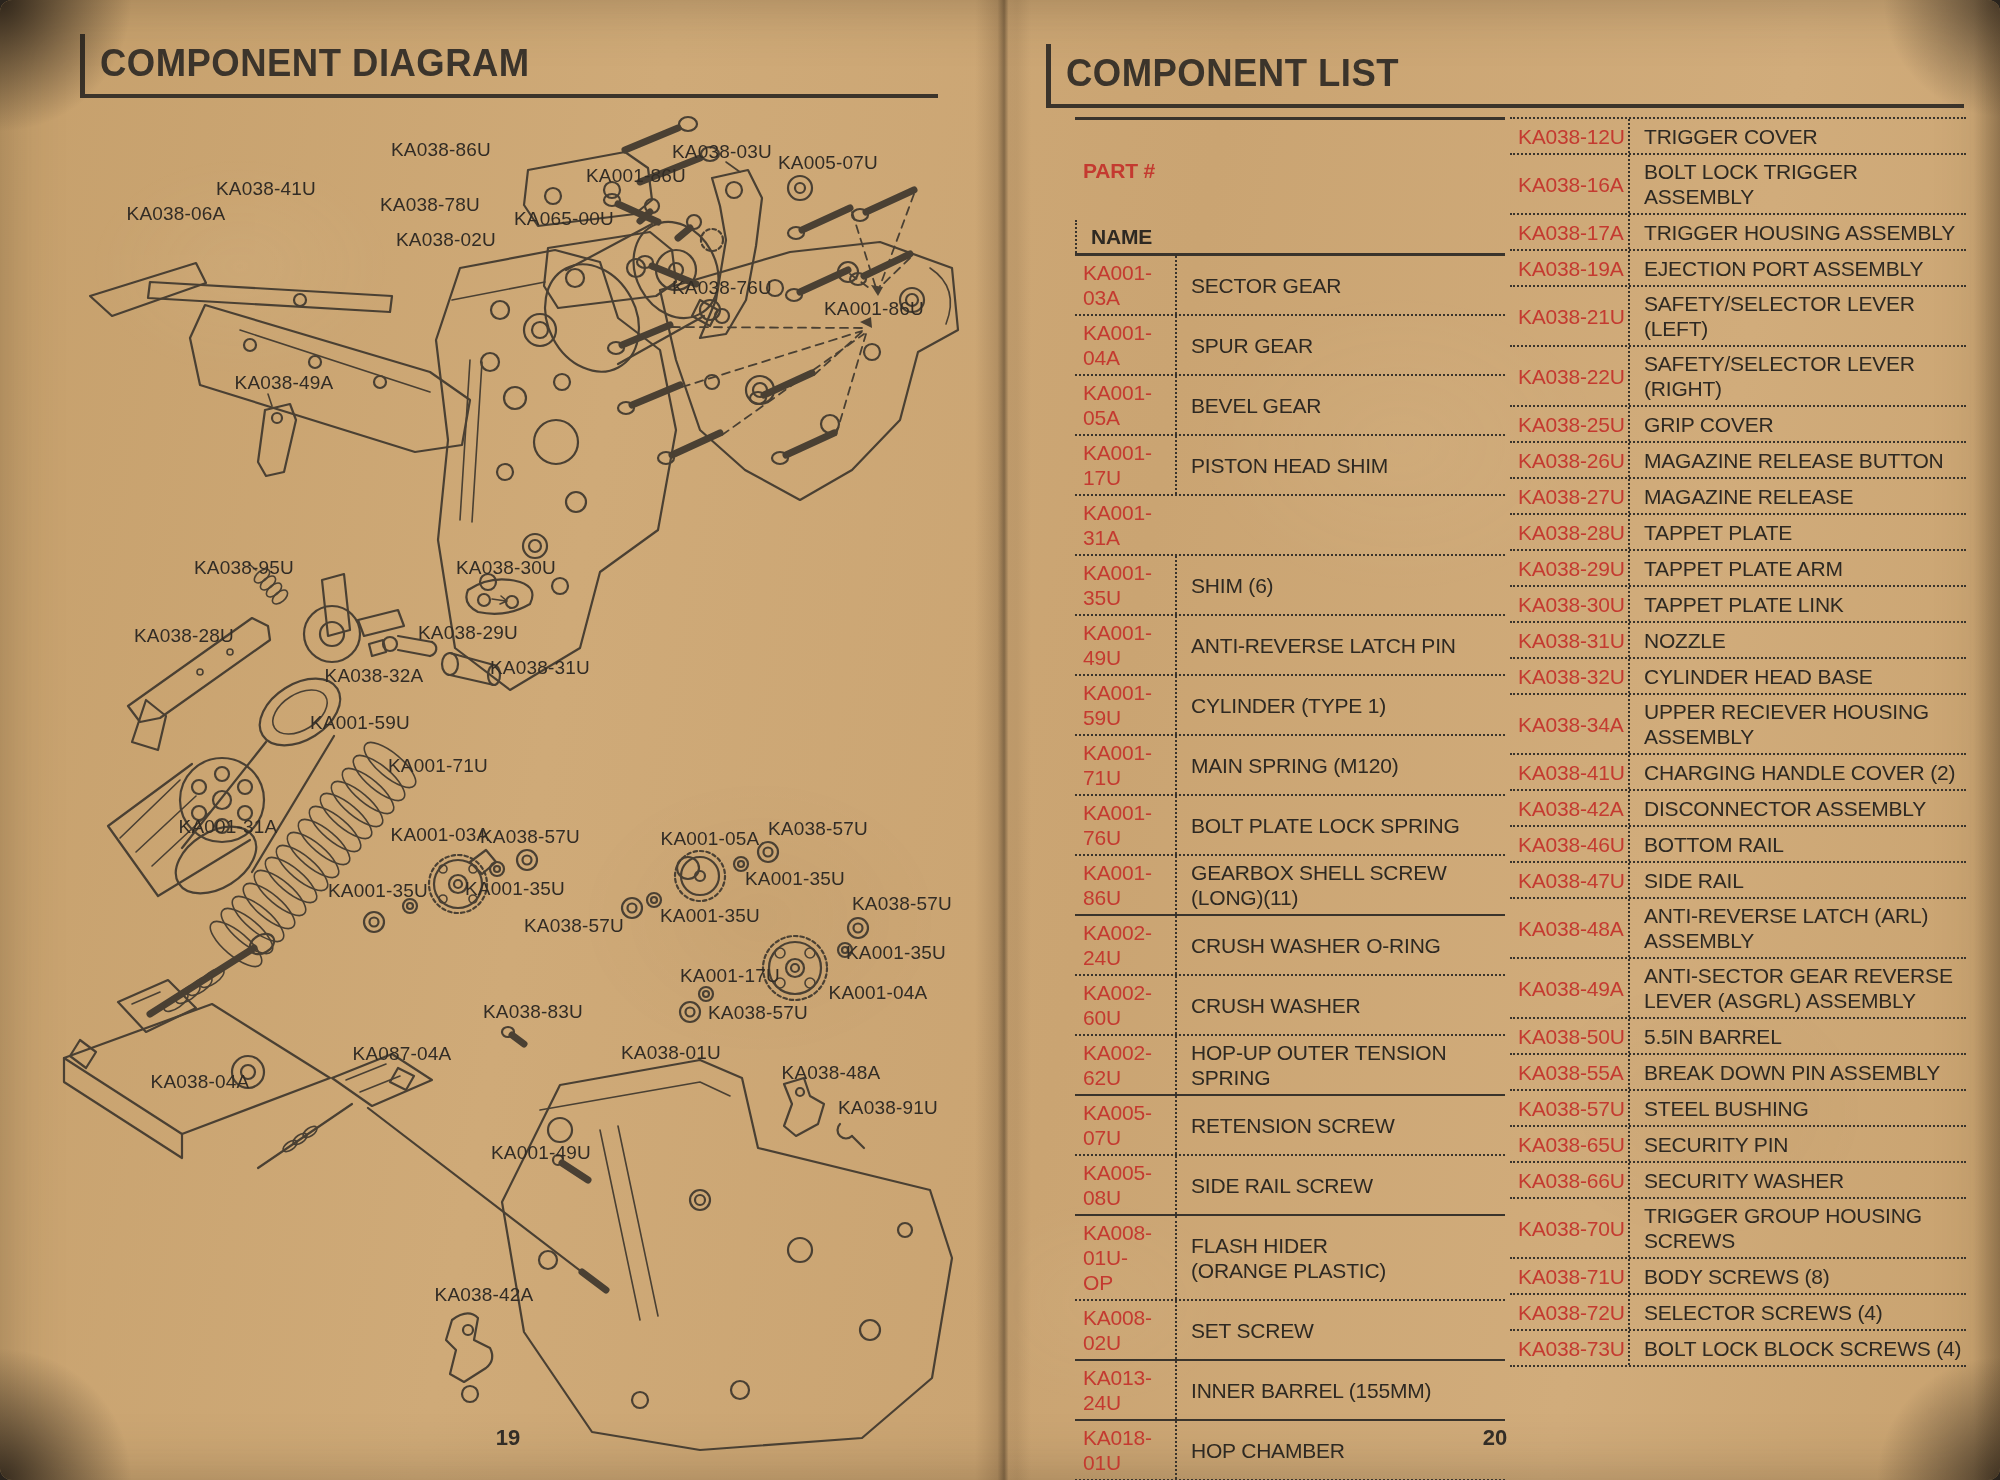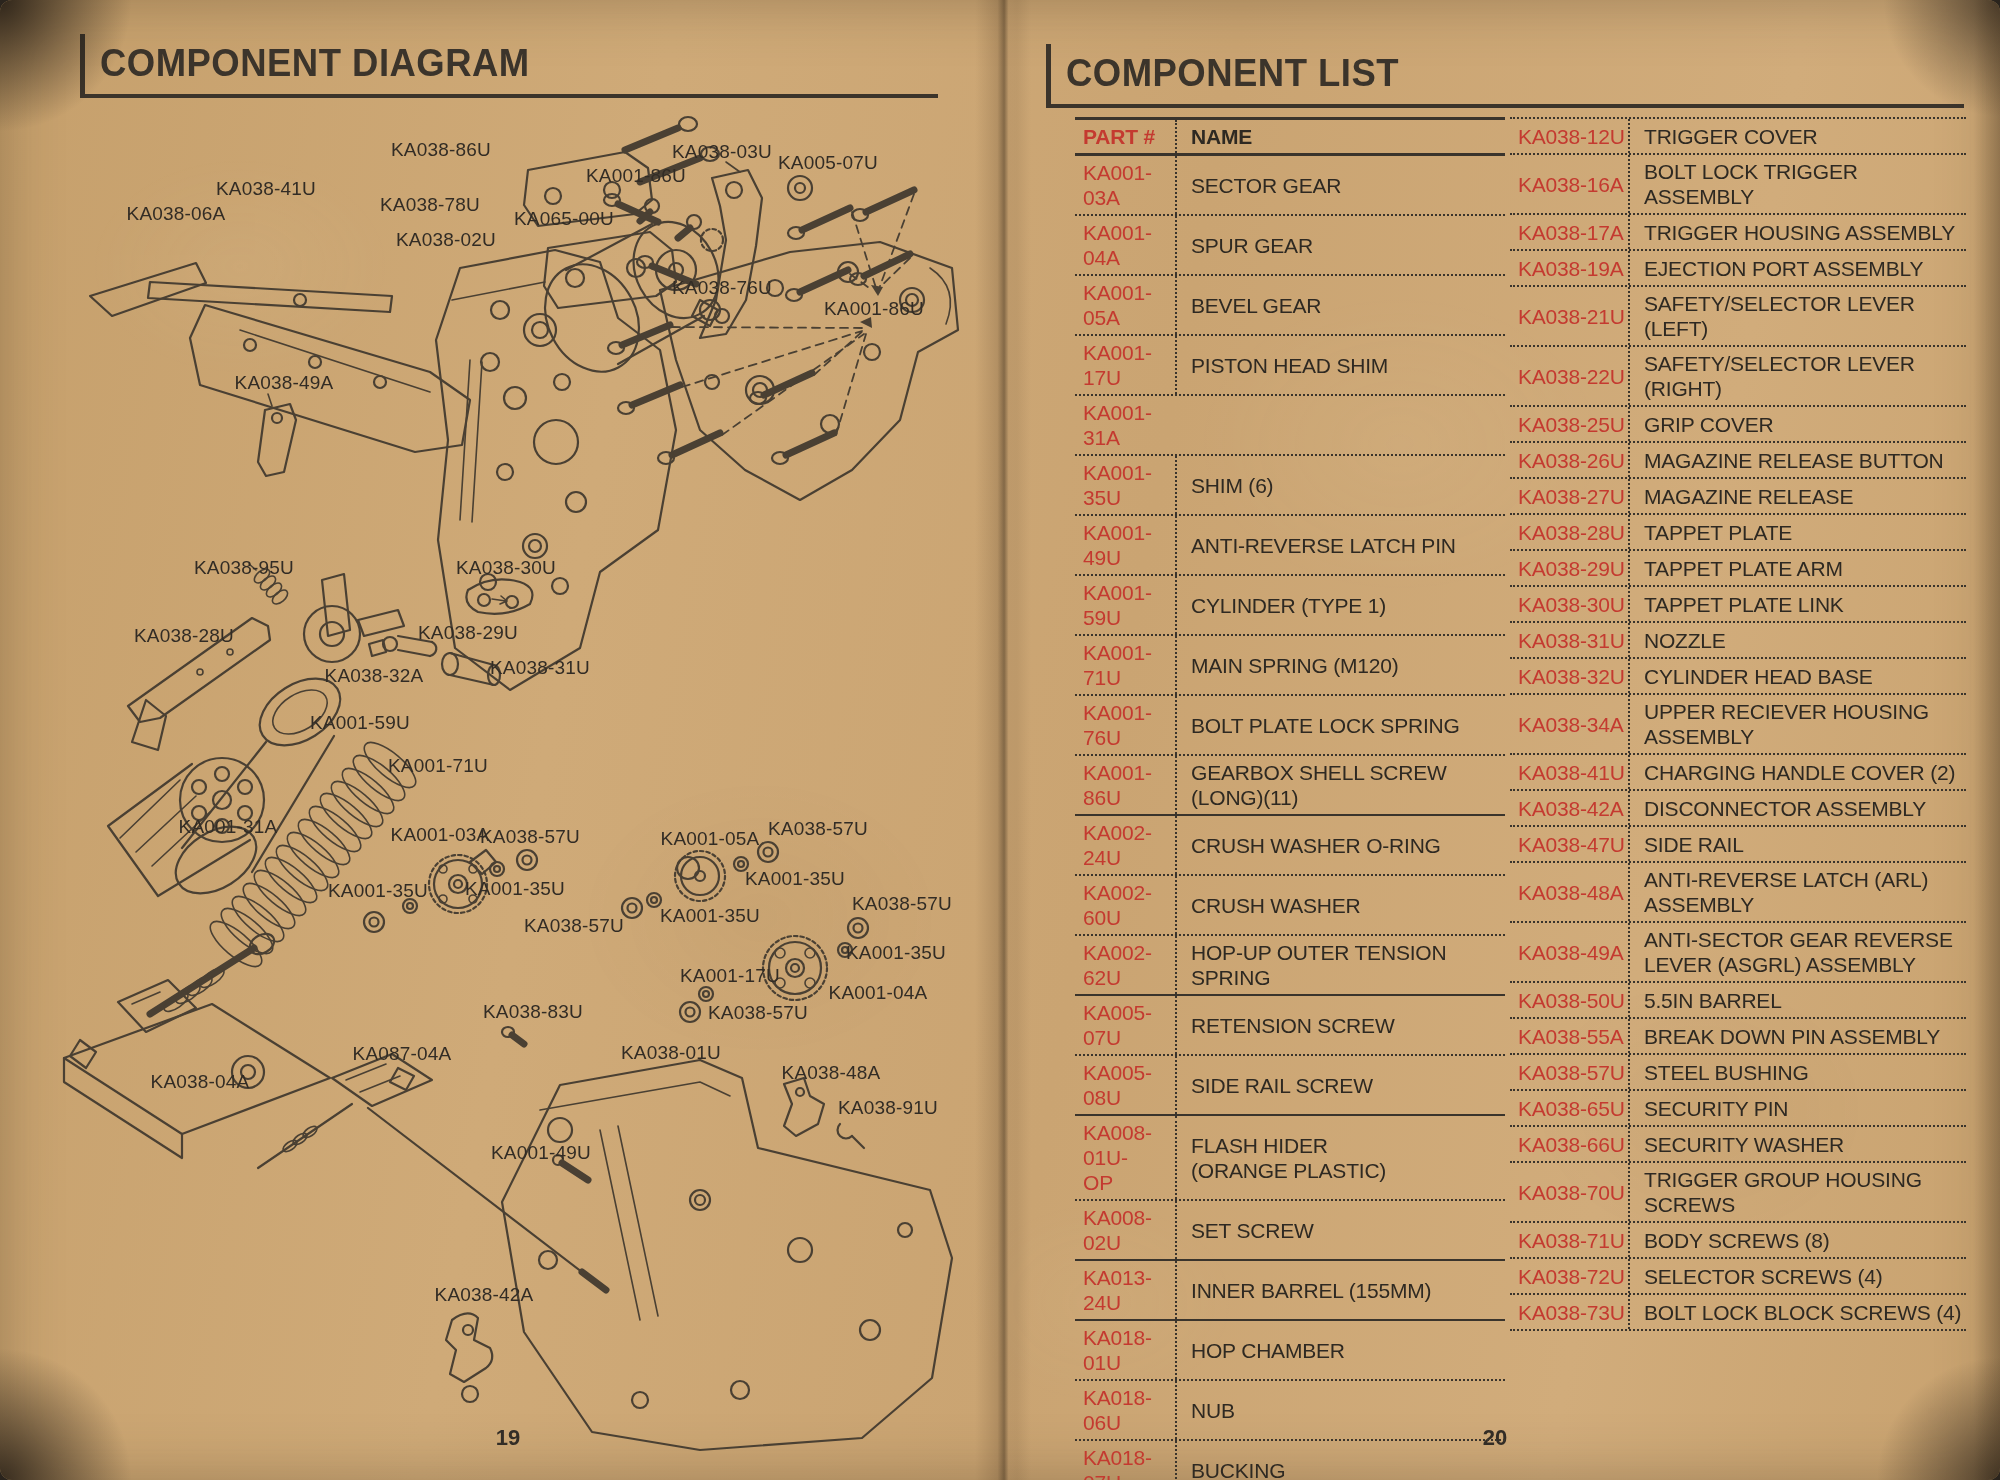--- a/index.html
+++ b/index.html
@@ -36,21 +36,21 @@
 
   .dlabel{position:absolute;transform:translate(-50%,-50%);white-space:nowrap;
     font-size:19px;font-weight:500;color:#322c25;letter-spacing:.2px;}
 
   .pagenum{position:absolute;transform:translate(-50%,-50%);font-size:22px;font-weight:700;color:#332d26;}
 
   
   .ctable{position:absolute;box-sizing:border-box;}
   #tbl-left{left:1075px;top:117px;width:430px;border-top:3px solid #3a342c;}
   #tbl-right{left:1510px;top:117px;width:456px;border-top:2px dotted #3a342c;}
-  .thead{display:flex;border-bottom:3px solid #3a342c;}
+  .thead{display:flex;border-bottom:3px solid #3a342c;flex-direction:column;}
   .thead .cell{font-weight:700;}
   .trow{display:flex;box-sizing:border-box;min-height:36px;}
   .sep-dotted{border-bottom:2px dotted #3a342c;}
   .sep-solid{border-bottom:2.5px solid #3a342c;}
   .cell{box-sizing:border-box;display:flex;align-items:center;font-size:21px;letter-spacing:-.2px;
     line-height:25px;padding-top:4px;padding-bottom:4px;white-space:pre-line;}
   .cell.part{color:#c43a30;padding-left:8px;flex:0 0 100px;}
   #tbl-right .cell.part{flex:0 0 118px;}
   .cell.name{color:#2e2922;border-left:2px dotted #3a342c;padding-left:14px;flex:1;}
 
@@ -571,20 +571,24 @@
           </div>
           <div class="trow sep-dotted">
             <div class="cell part">KA038-41U</div>
             <div class="cell name">CHARGING HANDLE COVER (2)</div>
           </div>
           <div class="trow sep-dotted">
             <div class="cell part">KA038-42A</div>
             <div class="cell name">DISCONNECTOR ASSEMBLY</div>
           </div>
           <div class="trow sep-dotted">
+            <div class="cell part">KA038-46U</div>
+            <div class="cell name">BOTTOM RAIL</div>
+          </div>
+          <div class="trow sep-dotted">
             <div class="cell part">KA038-47U</div>
             <div class="cell name">SIDE RAIL</div>
           </div>
           <div class="trow sep-dotted">
             <div class="cell part">KA038-48A</div>
             <div class="cell name">ANTI-REVERSE LATCH (ARL)
 ASSEMBLY</div>
           </div>
           <div class="trow sep-dotted">
             <div class="cell part">KA038-49A</div>

